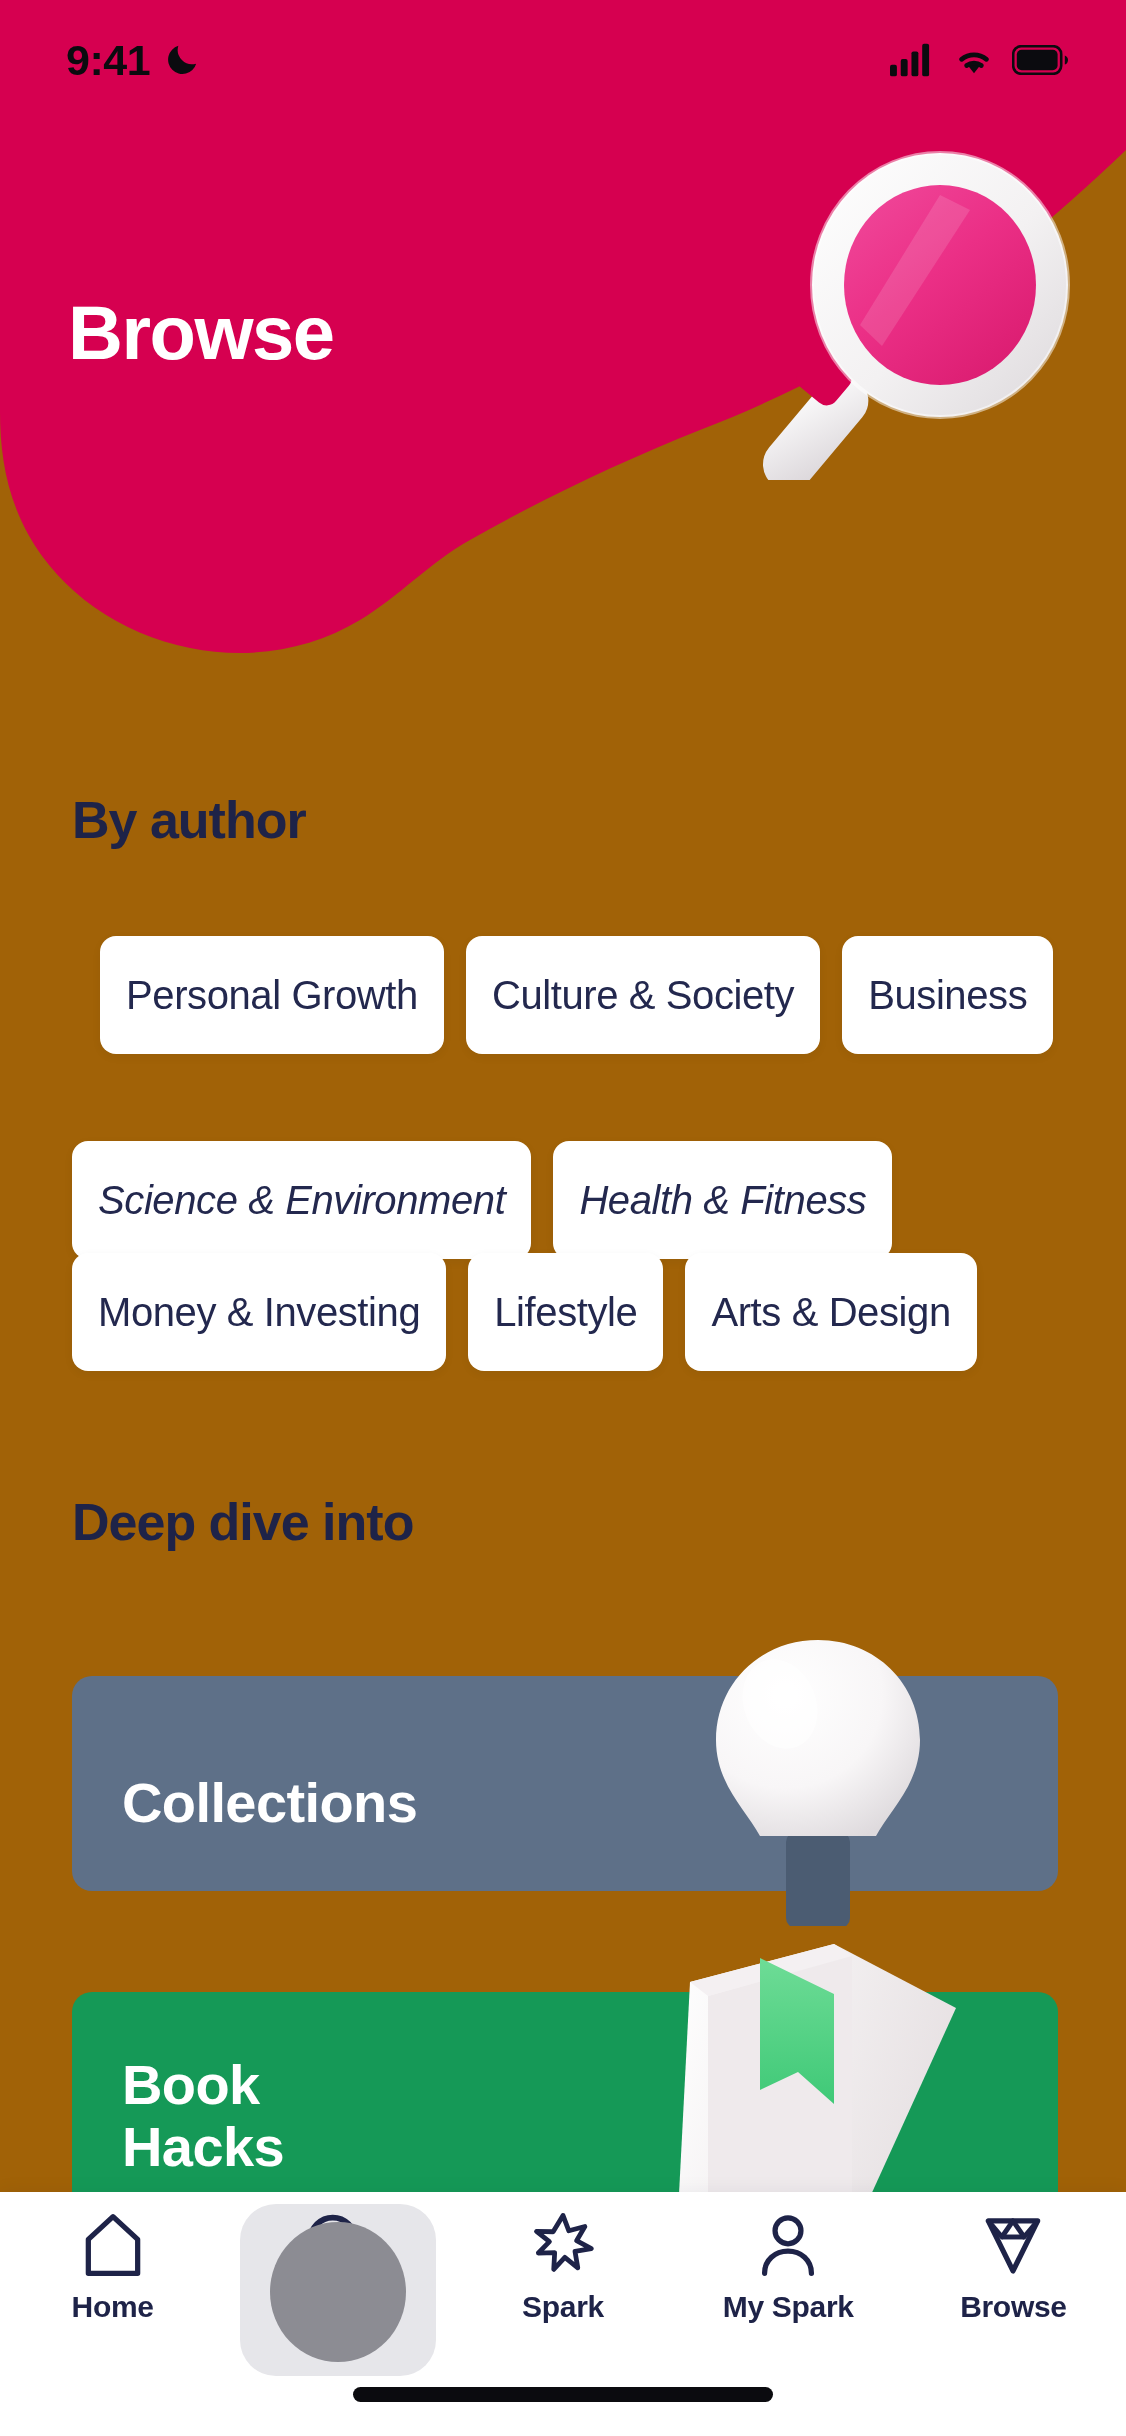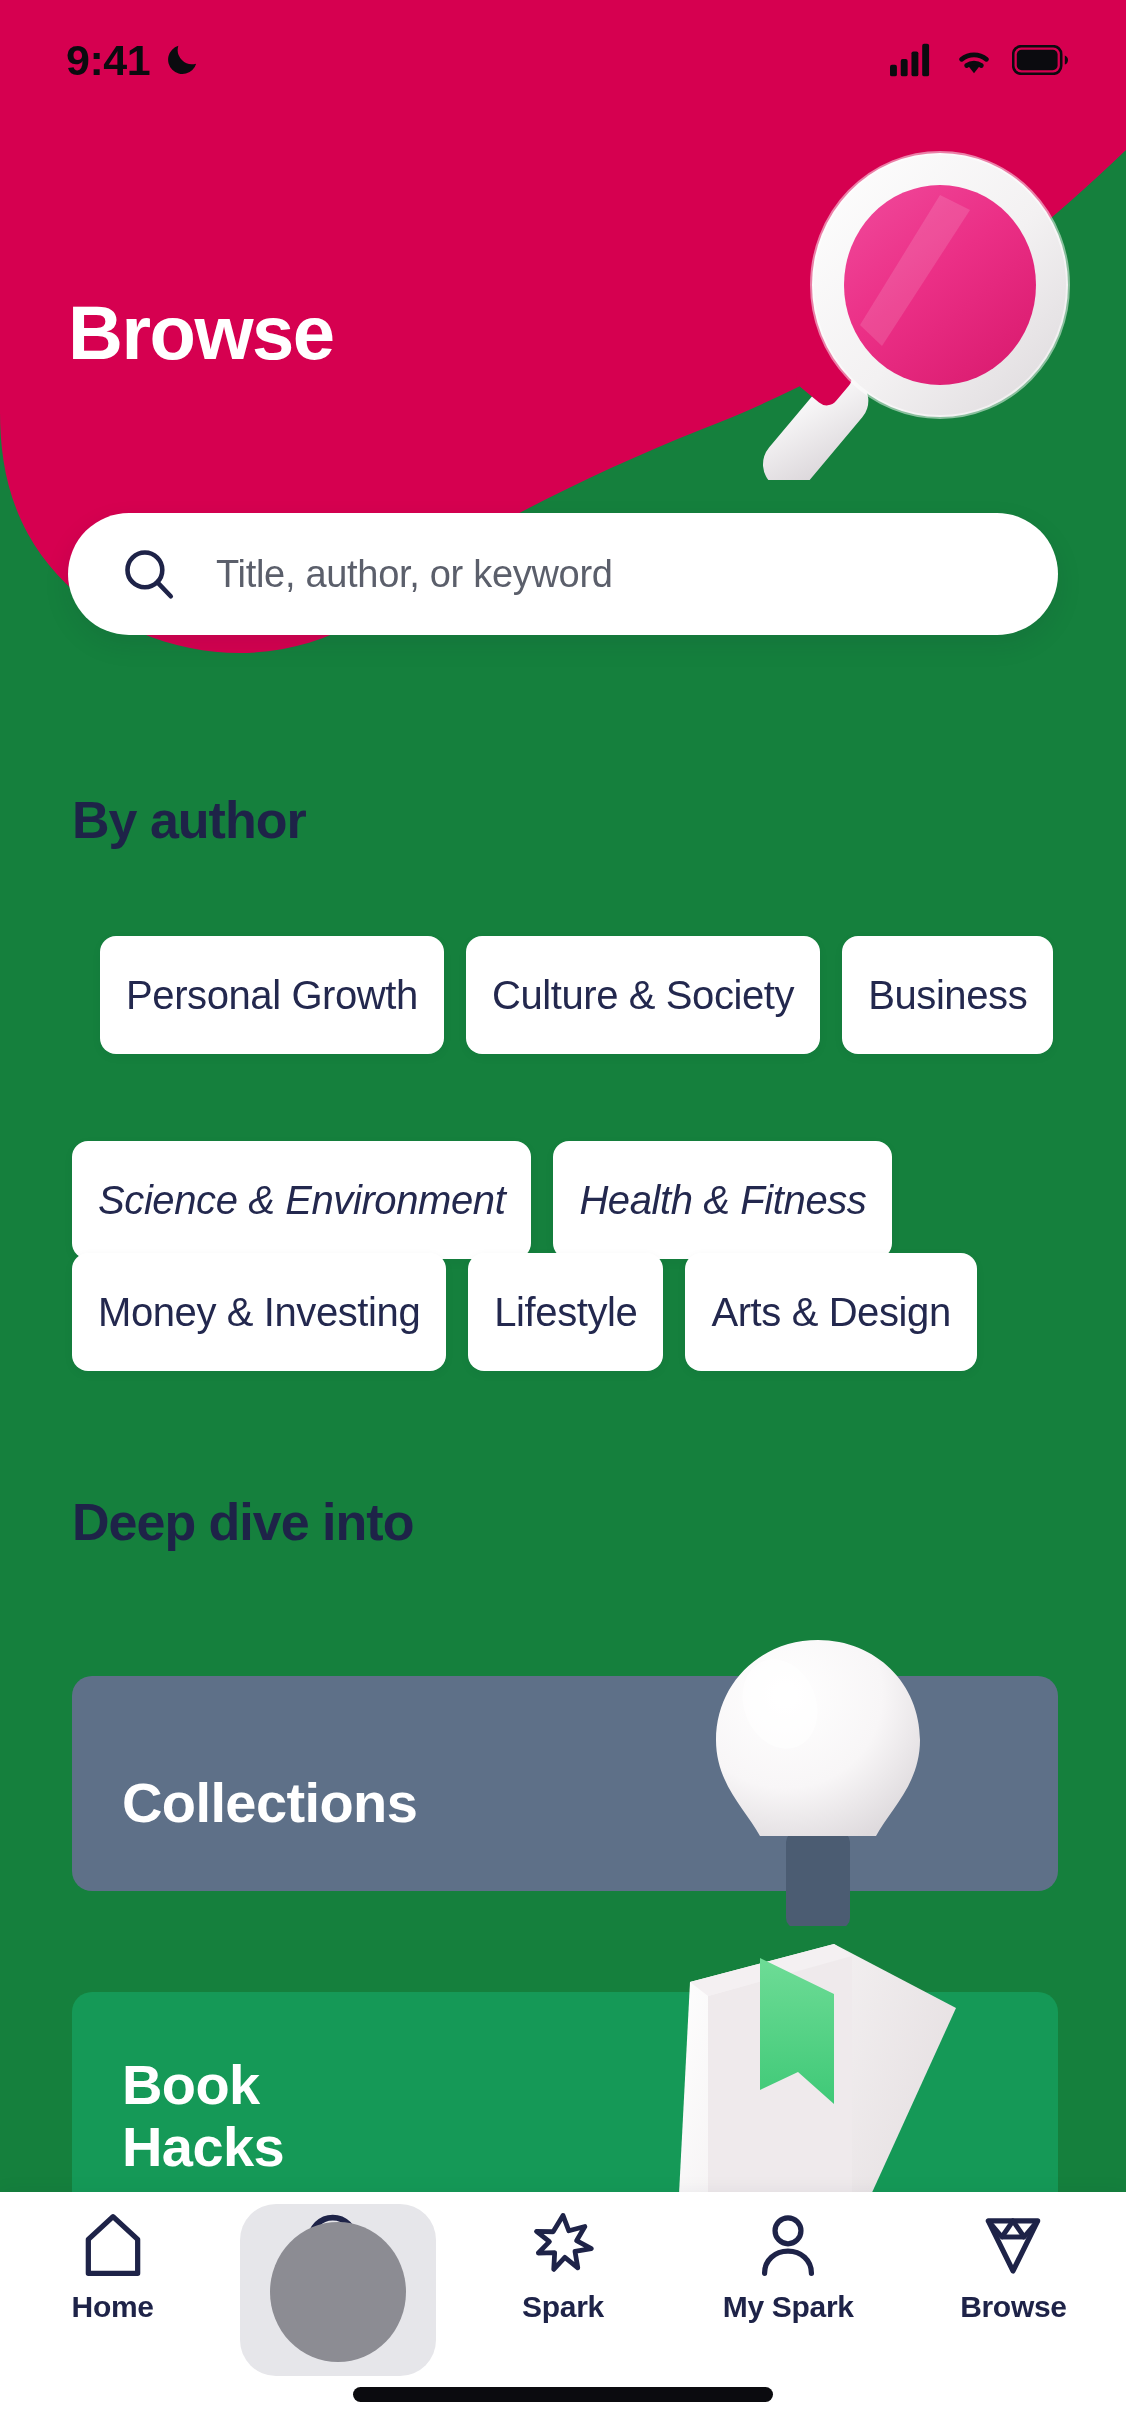--- a/index.html
+++ b/index.html
@@ -2,21 +2,21 @@
 <html><head>
 <meta charset="utf-8">
 <style>
   * { margin:0; padding:0; box-sizing:border-box; }
   html, body {
     width:1126px; height:2436px;
     background:#F6F6F8;
     font-family:"Liberation Sans", sans-serif;
     overflow:hidden;
   }
-  .phone { position:relative; width:1126px; height:2436px; background:#15803d; overflow:hidden; }
+  .phone { position:relative; width:1126px; height:2436px; background:#a16207; overflow:hidden; }
 
   
   .header-wrap { position:absolute; top:0; left:0; width:1126px; height:700px; }
   .header-shape {
     position:absolute; top:0; left:0; width:1126px; height:700px;
   }
   .status-bar {
     position:absolute; top:0; left:0; width:1126px; height:120px;
     display:flex; align-items:center; justify-content:space-between;
     padding:0 58px 0 66px; z-index:6;
@@ -165,27 +165,20 @@
           <rect x="0.6" y="0.6" width="24" height="13.8" rx="4" fill="none" stroke="#0B0B0F" stroke-width="1.3"></rect>
           <rect x="2.4" y="2.4" width="20.4" height="10.2" rx="2.4" fill="#0B0B0F"></rect>
           <path d="M26.4 5.2v4.6c1-0.3 1.6-1.2 1.6-2.3s-0.6-2-1.6-2.3z" fill="#0B0B0F"></path>
         </svg>
       </div>
     </div>
 
     <div class="hero-title">Browse</div>
   </div>
 
-  <div class="search-bar">
-    <svg width="58" height="58" viewBox="0 0 24 24">
-      <circle cx="10.3" cy="10.3" r="7.2" fill="none" stroke="#1E2348" stroke-width="1.9"></circle>
-      <line x1="15.6" y1="15.6" x2="21" y2="21.2" stroke="#1E2348" stroke-width="1.9" stroke-linecap="round"></line>
-    </svg>
-    <span class="search-placeholder">Title, author, or keyword</span>
-  </div>
 
   <div class="section-title" id="by-topic-title">By author</div>
 
   <div class="chip-row" id="chip-row-0">
     <div class="chip">Personal Growth</div>
     <div class="chip">Culture &amp; Society</div>
     <div class="chip">Business</div>
   </div>
   <div class="chip-row" id="chip-row-1">
     <div class="chip">Science &amp; Environment</div>

